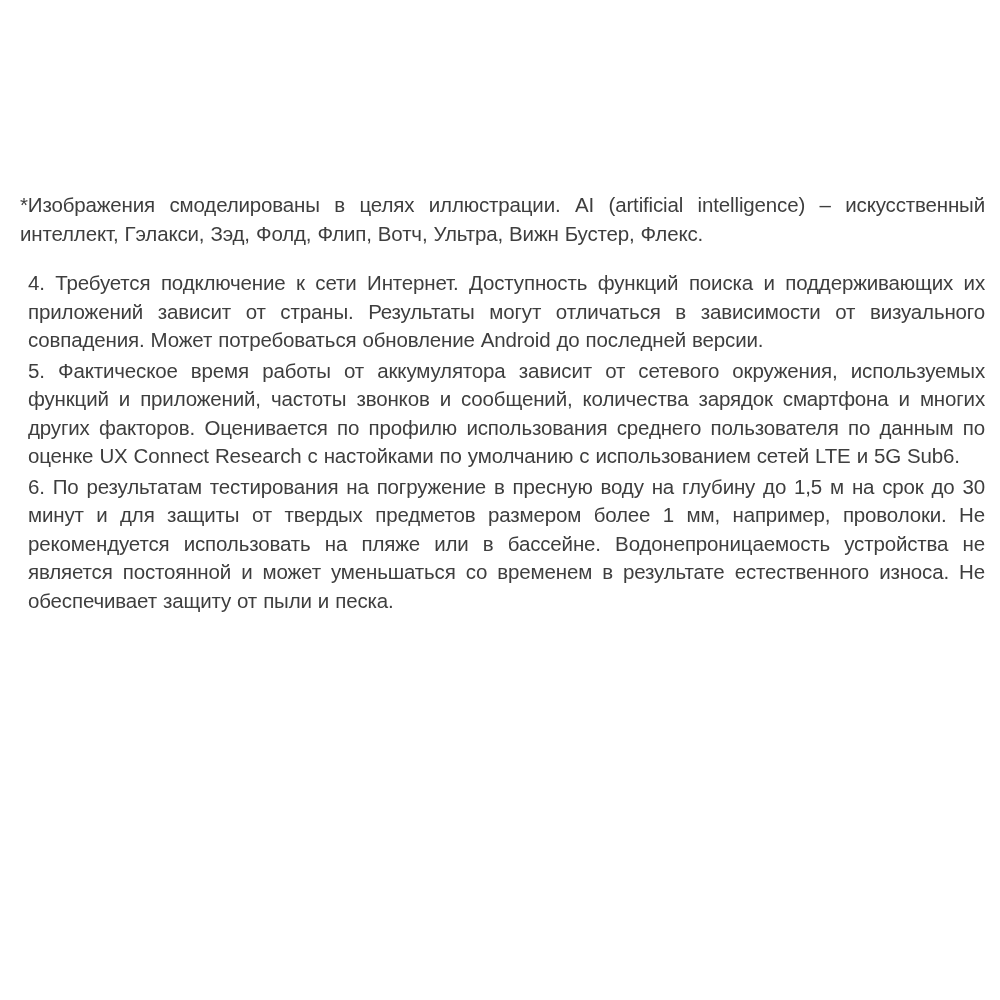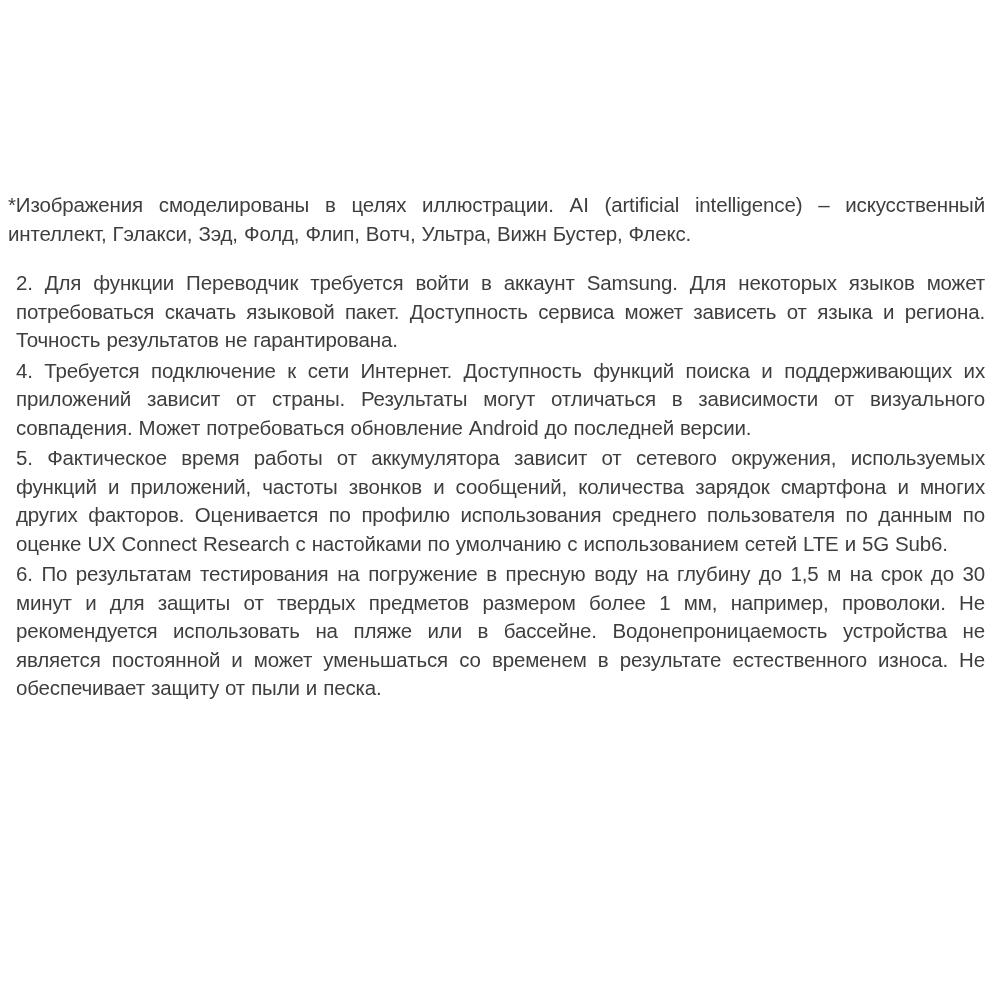--- a/index.html
+++ b/index.html
@@ -11,21 +11,21 @@
     height: 1000px;
     overflow: hidden;
     background: #ffffff;
     font-family: "Liberation Sans", sans-serif;
     color: #3e3e3e;
   }
   .page {
     box-sizing: border-box;
     width: 1000px;
     height: 1000px;
-    padding: 191px 15px 0 8px;
+    padding: 191px 15px 0 20px;
   }
   p {
     margin: 0;
     font-size: 20.5px;
     line-height: 28.5px;
     letter-spacing: -0.15px;
     text-align: justify;
     word-spacing: 0.5px;
   }
   .intro {
@@ -38,18 +38,17 @@
     margin-bottom: 2px;
   }
 </style>
 </head>
 <body style="background: rgb(255, 255, 255); color: rgb(62, 62, 62);">
 
 <div class="page">
   <p class="intro">*Изображения смоделированы в целях иллюстрации. AI (artificial intelligence) – искусственный интеллект, Гэлакси, Зэд, Фолд, Флип, Вотч, Ультра, Вижн Бустер, Флекс.</p>
 
   <div class="footnotes">
-    <p class="footnote">2. Для функции Переводчик требуется войти в аккаунт Samsung. Для некоторых языков может потребоваться скачать языковой пакет. Доступность сервиса может зависеть от языка и региона. Точность результатов не гарантирована.</p>
     <p class="footnote">4. Требуется подключение к сети Интернет. Доступность функций поиска и поддерживающих их приложений зависит от страны. Результаты могут отличаться в зависимости от визуального совпадения. Может потребоваться обновление Android до последней версии.</p>
     <p class="footnote">5. Фактическое время работы от аккумулятора зависит от сетевого окружения, используемых функций и приложений, частоты звонков и сообщений, количества зарядок смартфона и многих других факторов. Оценивается по профилю использования среднего пользователя по данным по оценке UX Connect Research с настойками по умолчанию с использованием сетей LTE и 5G Sub6.</p>
     <p class="footnote">6. По результатам тестирования на погружение в пресную воду на глубину до 1,5 м на срок до 30 минут и для защиты от твердых предметов размером более 1 мм, например, проволоки. Не рекомендуется использовать на пляже или в бассейне. Водонепроницаемость устройства не является постоянной и может уменьшаться со временем в результате естественного износа. Не обеспечивает защиту от пыли и песка.</p>
   </div>
 </div>
 
 </body></html>

